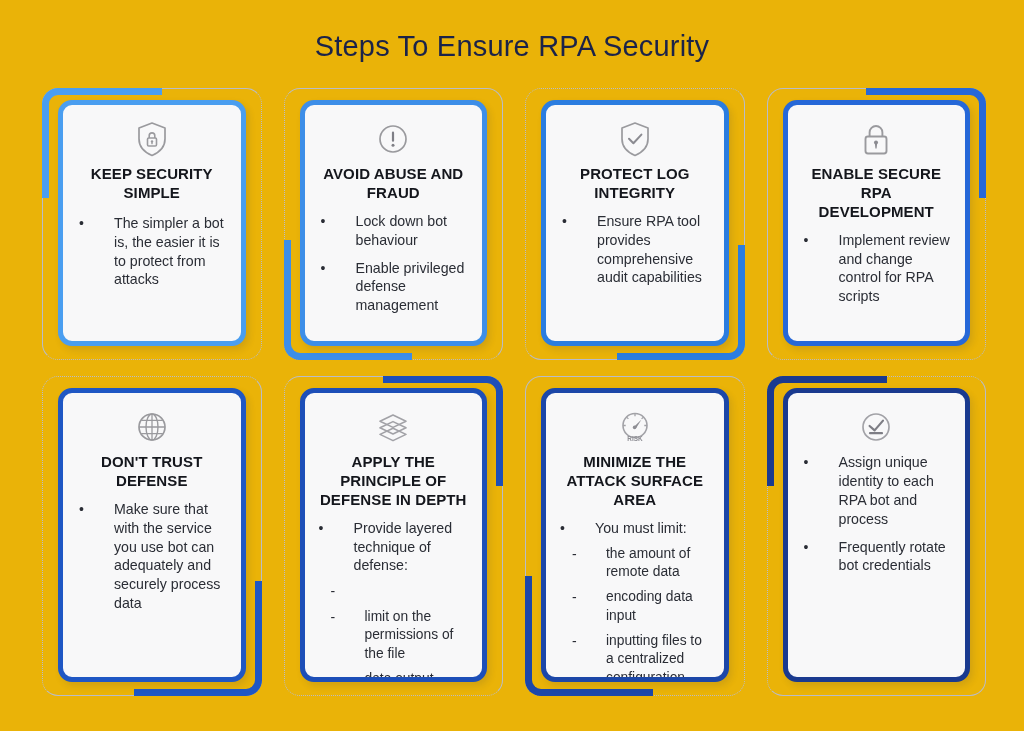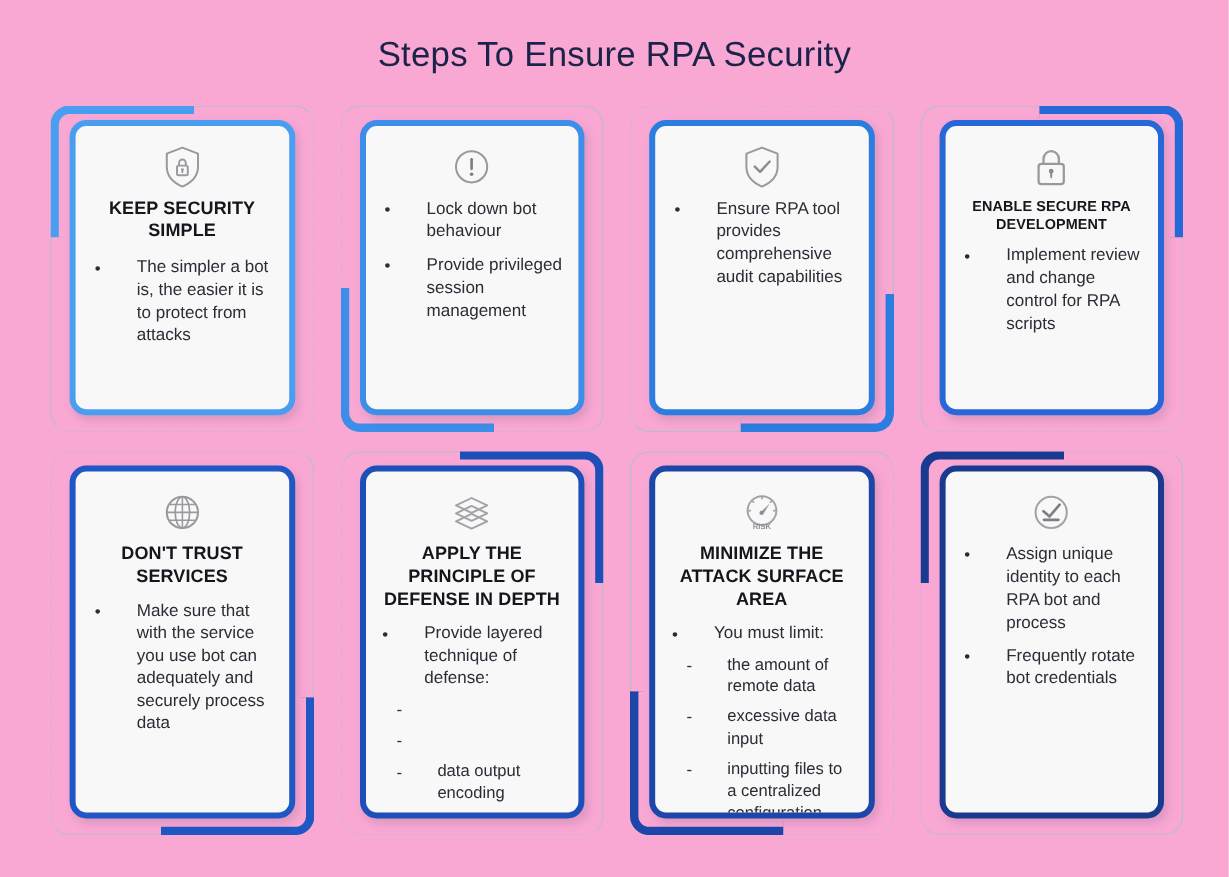--- a/index.html
+++ b/index.html
@@ -8,21 +8,21 @@
     width: 1024px;
     height: 731px;
     background: #f7f5fb;
     font-family: "Liberation Sans", sans-serif;
     overflow: hidden;
   }
   .page {
     position: relative;
     width: 1024px;
     height: 731px;
-    background: #f9a8d4;
+    background: #eab308;
   }
 
   
   .title {
     position: absolute;
     top: 30px;
     left: 0;
     width: 1024px;
     text-align: center;
     font-size: 29px;
@@ -172,21 +172,21 @@
 
   .bullet.sub {
     padding-left: 12px;
     margin-bottom: 8px;
     font-size: 13.8px;
   }
   .bullet.sub .dot { width: 10px; }
 
   
   .cell.c1 .card-title { margin-bottom: 11px; }
-  .cell.c4 .card-title { font-size: 12px; }
+  .cell.c4 .card-title { font-size: 15px; }
   .cell.c8 .card-title { font-size: 14px; }
   .cell.c6 .bullets, .cell.c7 .bullets { padding-left: 2px; }
   .cell.c6 .bullet, .cell.c7 .bullet { margin-bottom: 7px; }
 </style>
 </head>
 <body>
 
 <div class="page">
 
   <div class="title">Steps To Ensure RPA Security</div>
@@ -220,43 +220,45 @@
       <div class="outer-frame mix-c"></div>
       <div class="accent accent-bl"></div>
       <div class="card">
         <span class="icon">
           <svg viewBox="0 0 40 40">
             <circle cx="20" cy="20" r="13" fill="none" stroke="#9a9a9e" stroke-width="1.7"></circle>
             <rect x="18.9" y="12.6" width="2.2" height="10.2" rx="1.1" fill="#7e7e85"></rect>
             <circle cx="20" cy="26.2" r="1.5" fill="#7e7e85"></circle>
           </svg>
         </span>
+        <div class="card-title">AVOID ABUSE AND FRAUD</div>
         <div class="bullets">
           <div class="bullet">
             <span class="dot">•</span>
             <span class="txt">Lock down bot behaviour</span>
           </div>
           <div class="bullet">
             <span class="dot">•</span>
-            <span class="txt">Provide privileged session management</span>
+            <span class="txt">Enable privileged defense management</span>
           </div>
         </div>
       </div>
     </div>
 
     <div class="cell row1 c3" style="--accent:#2b7de0">
       <div class="outer-frame mix-b"></div>
       <div class="accent accent-br"></div>
       <div class="card">
         <span class="icon">
           <svg viewBox="0 0 40 40">
             <path d="M20 4 L33 9 V20 C33 28 27 33.5 20 36.5 C13 33.5 7 28 7 20 V9 Z" fill="none" stroke="#9a9a9e" stroke-width="1.7" stroke-linejoin="round"></path>
             <path d="M14 19.8 L18.4 24.2 L26.4 15.6" fill="none" stroke="#8b8b91" stroke-width="2" stroke-linecap="round" stroke-linejoin="round"></path>
           </svg>
         </span>
+        <div class="card-title">PROTECT LOG INTEGRITY</div>
         <div class="bullets">
           <div class="bullet">
             <span class="dot">•</span>
             <span class="txt">Ensure RPA tool provides comprehensive audit capabilities</span>
           </div>
         </div>
       </div>
     </div>
 
     <div class="cell row1 c4" style="--accent:#2668d8">
@@ -288,21 +290,21 @@
         <span class="icon">
           <svg viewBox="0 0 40 40">
             <circle cx="20" cy="20" r="13" fill="none" stroke="#9a9a9e" stroke-width="1.7"></circle>
             <ellipse cx="20" cy="20" rx="6" ry="13" fill="none" stroke="#9a9a9e" stroke-width="1.4"></ellipse>
             <line x1="7" y1="20" x2="33" y2="20" stroke="#9a9a9e" stroke-width="1.4"></line>
             <line x1="9.2" y1="13.4" x2="30.8" y2="13.4" stroke="#9a9a9e" stroke-width="1.3"></line>
             <line x1="9.2" y1="26.6" x2="30.8" y2="26.6" stroke="#9a9a9e" stroke-width="1.3"></line>
             <line x1="20" y1="7" x2="20" y2="33" stroke="#9a9a9e" stroke-width="1.3"></line>
           </svg>
         </span>
-        <div class="card-title">DON'T TRUST SERVICES</div>
+        <div class="card-title">DON'T TRUST DEFENSE</div>
         <div class="bullets">
           <div class="bullet">
             <span class="dot">•</span>
             <span class="txt">Make sure that with the service you use bot can adequately and securely process data</span>
           </div>
         </div>
       </div>
     </div>
 
     <div class="cell row2 c6" style="--accent:#1d4fb8">
@@ -320,20 +322,21 @@
         <div class="bullets">
           <div class="bullet">
             <span class="dot">•</span>
             <span class="txt">Provide layered technique of defense:</span>
           </div>
           <div class="bullet sub">
             <span class="dot">-</span>
           </div>
           <div class="bullet sub">
             <span class="dot">-</span>
+            <span class="txt">limit on the permissions of the file</span>
           </div>
           <div class="bullet sub">
             <span class="dot">-</span>
             <span class="txt">data output encoding</span>
           </div>
         </div>
       </div>
     </div>
 
     <div class="cell row2 c7" style="--accent:#1c47a8">
@@ -358,21 +361,21 @@
           <div class="bullet">
             <span class="dot">•</span>
             <span class="txt">You must limit:</span>
           </div>
           <div class="bullet sub">
             <span class="dot">-</span>
             <span class="txt">the amount of remote data</span>
           </div>
           <div class="bullet sub">
             <span class="dot">-</span>
-            <span class="txt">excessive data input</span>
+            <span class="txt">encoding data input</span>
           </div>
           <div class="bullet sub">
             <span class="dot">-</span>
             <span class="txt">inputting files to a centralized configuration</span>
           </div>
         </div>
       </div>
     </div>
 
     <div class="cell row2 c8" style="--accent:#1a3a8f">

